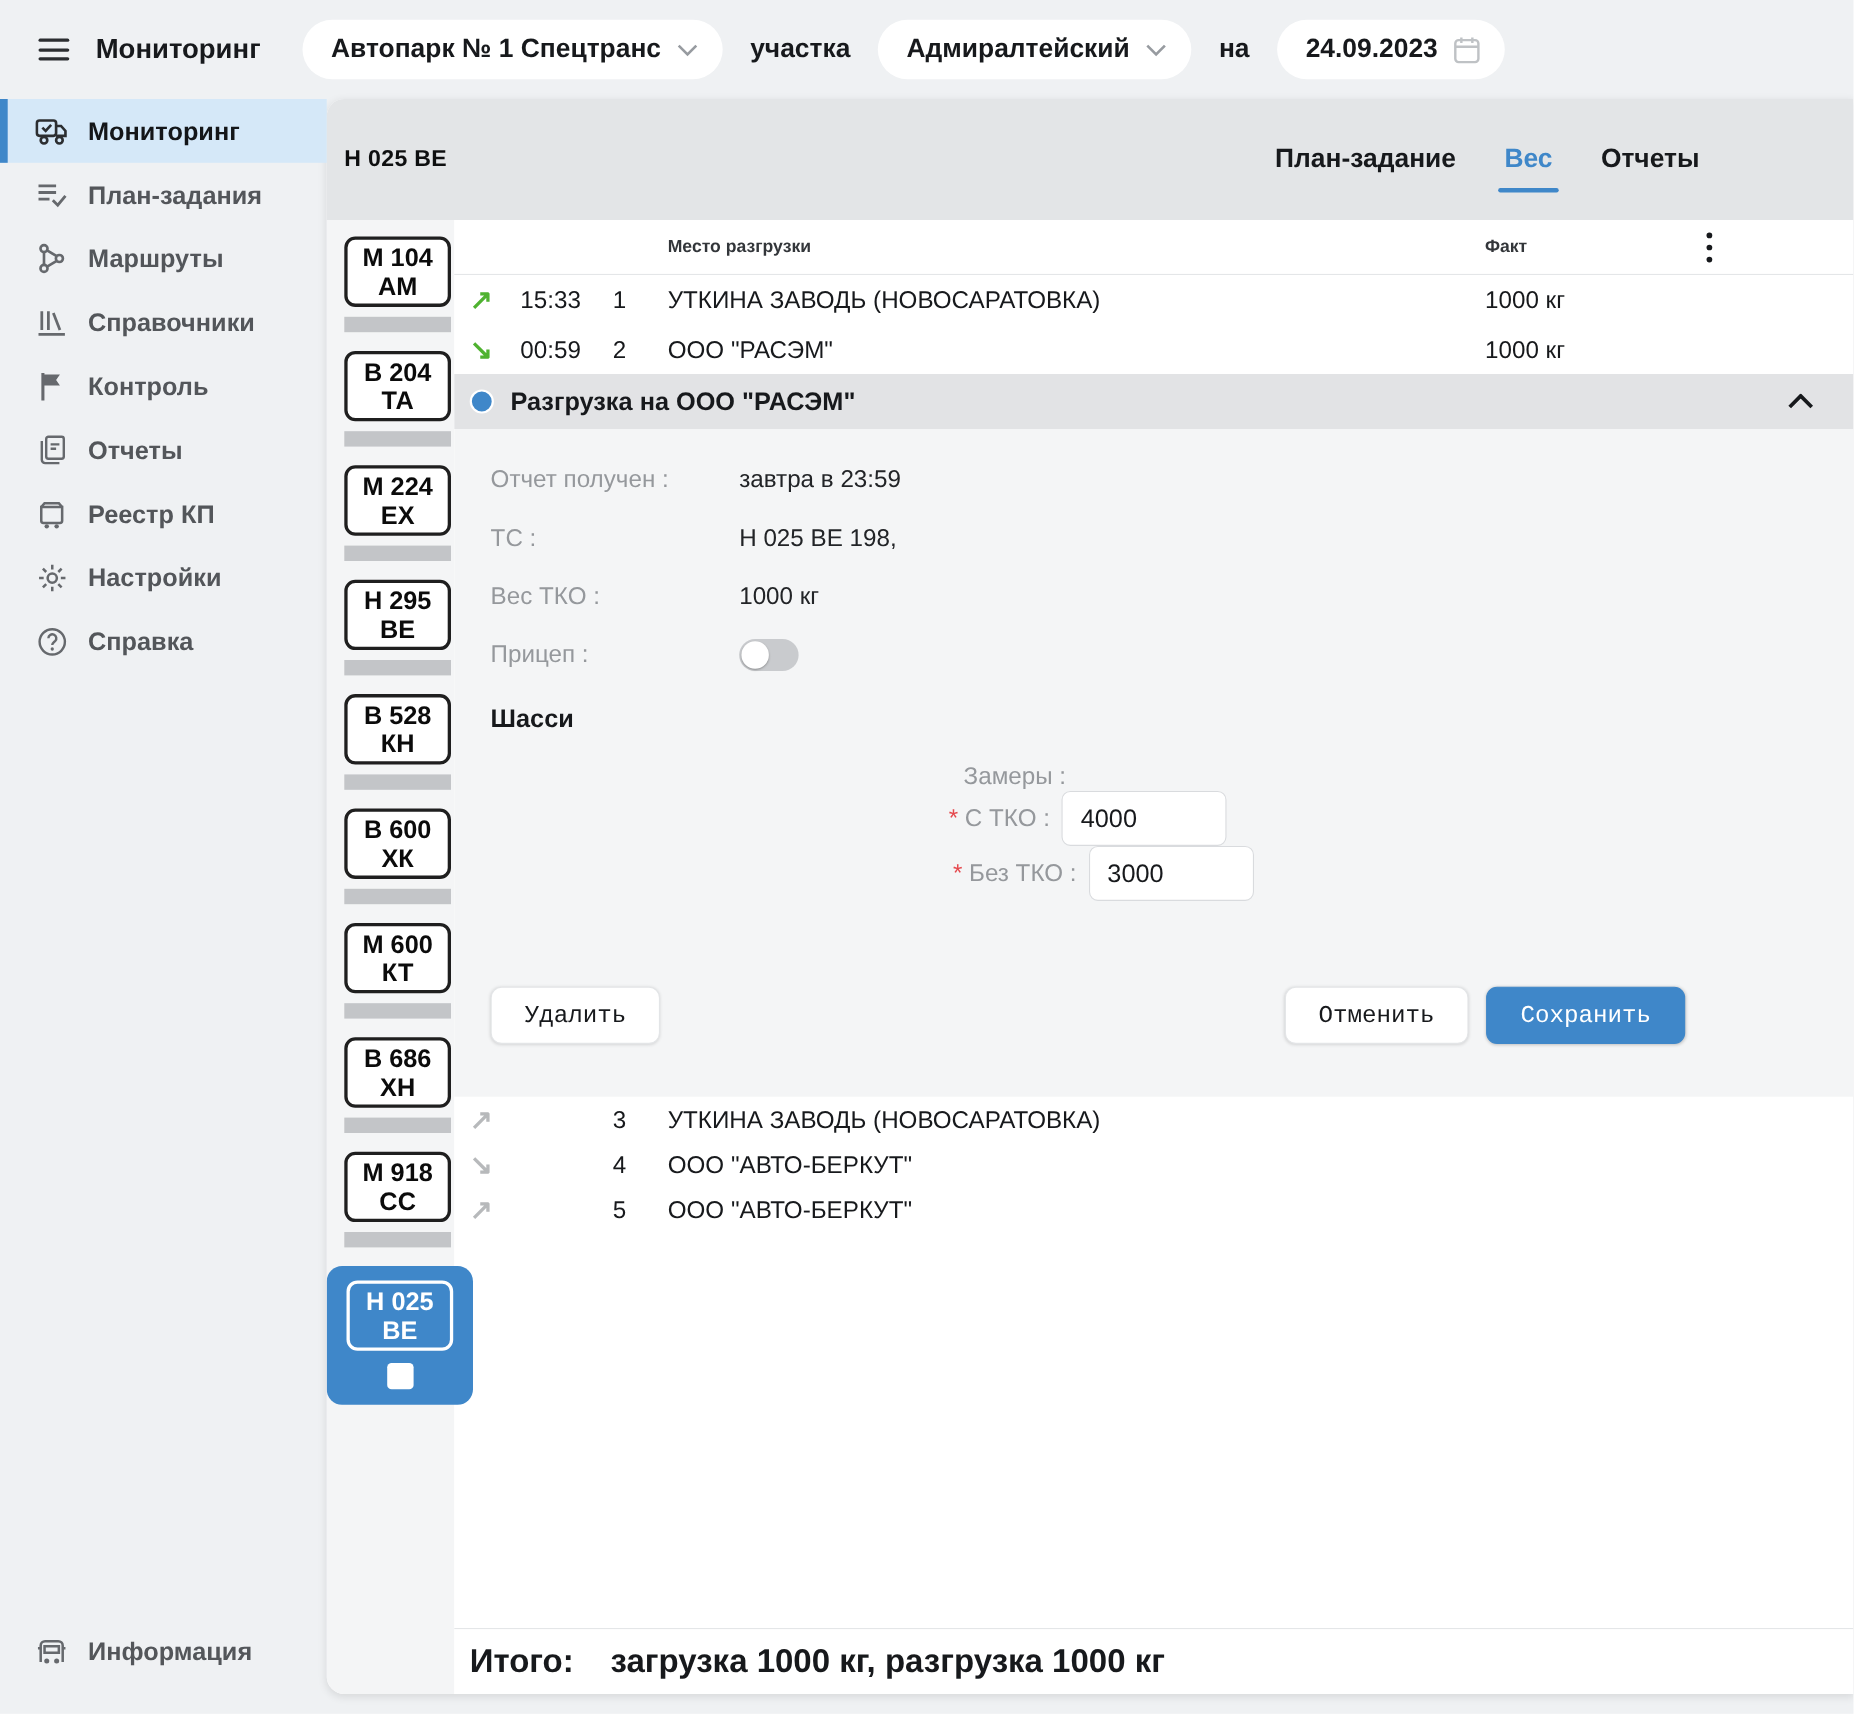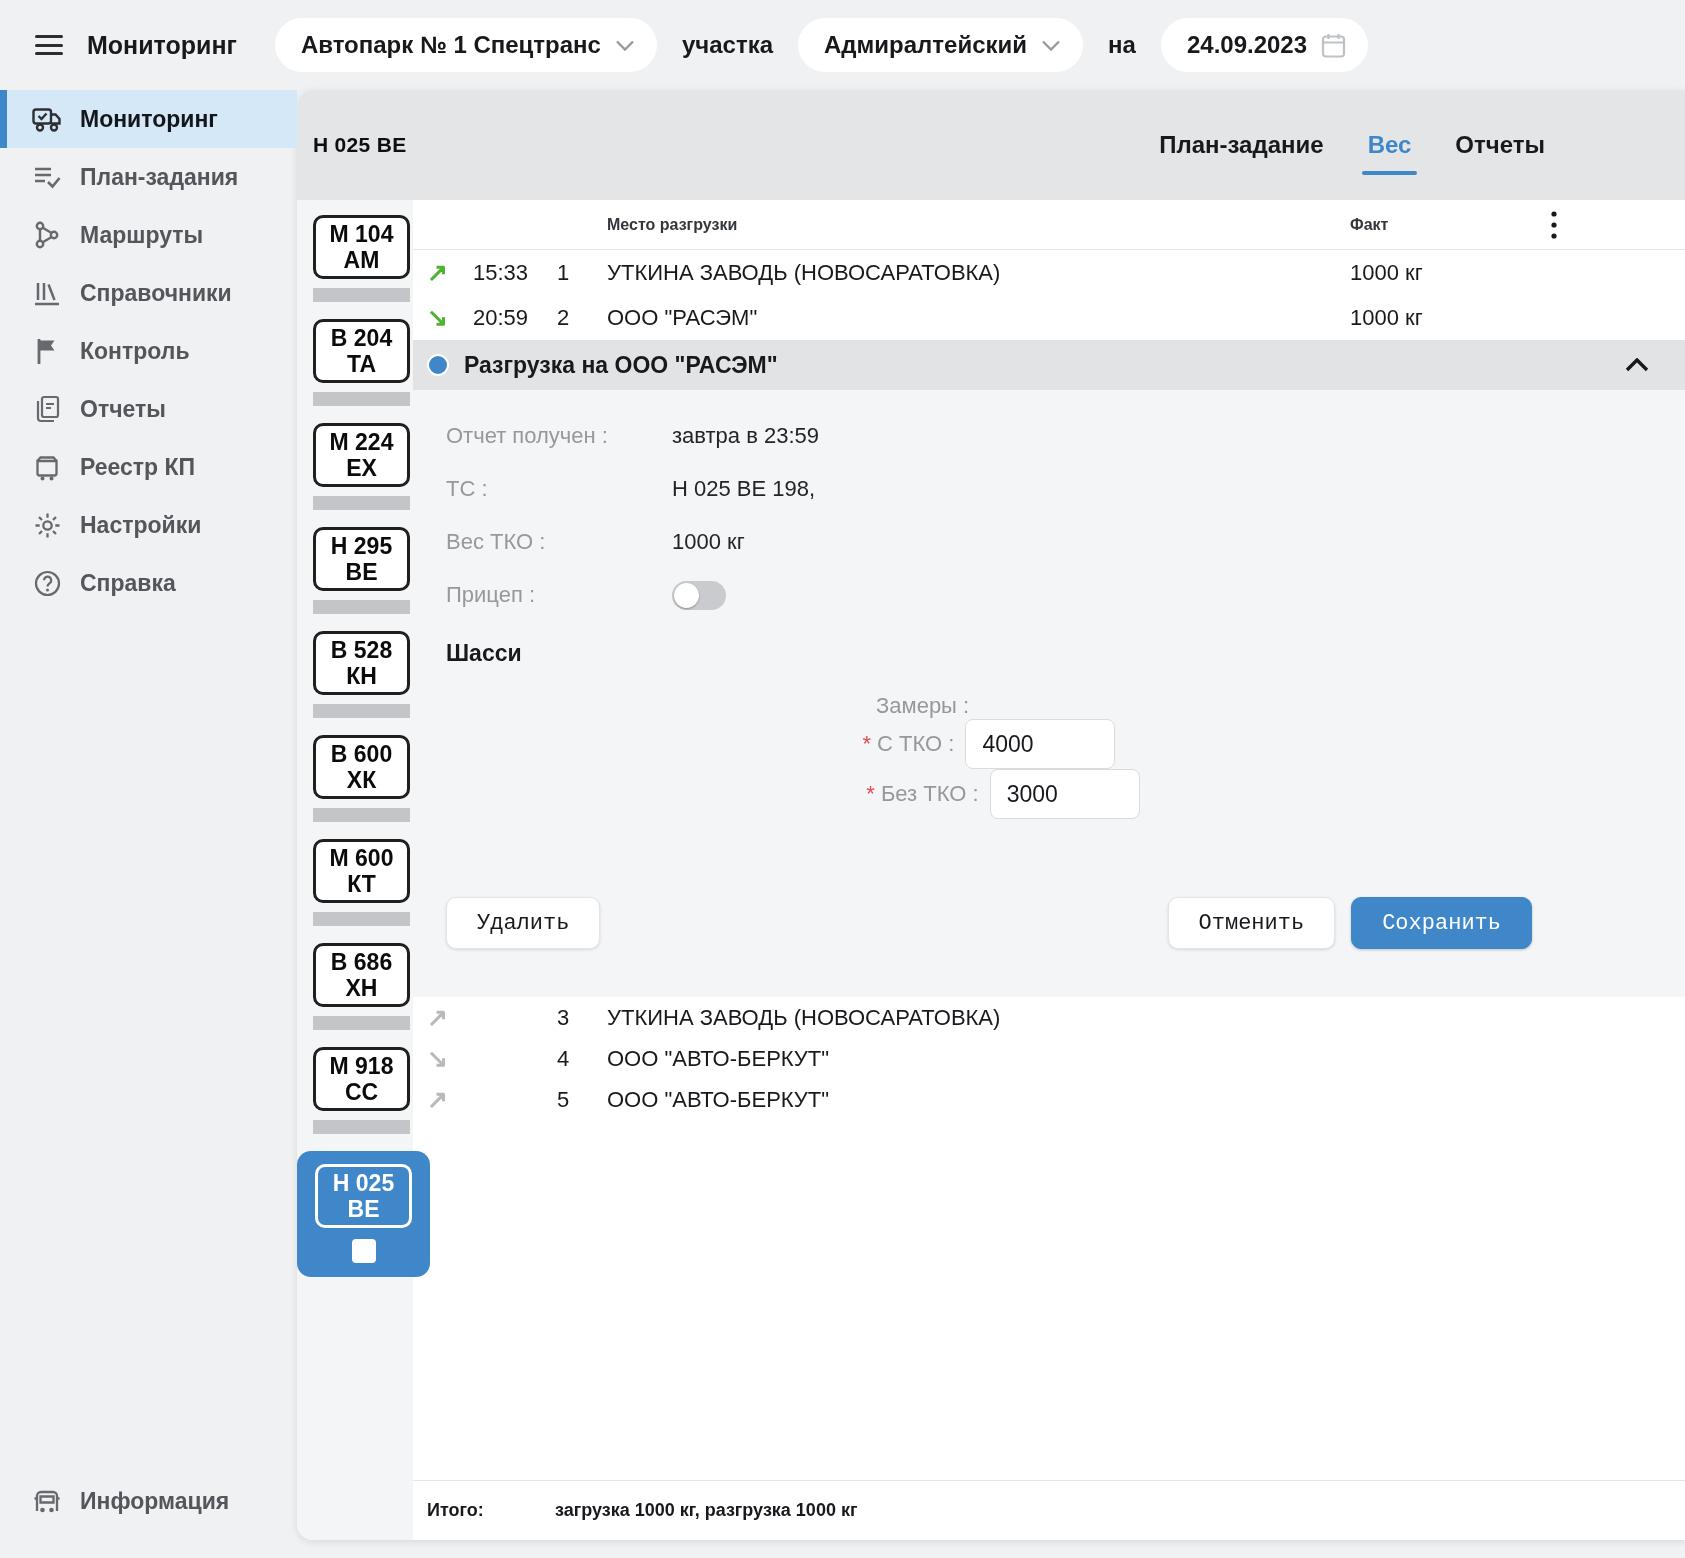--- a/index.html
+++ b/index.html
@@ -97,21 +97,21 @@
   .btn-row { display:flex; align-items:center; margin-top:78px; }
   .btn { height:52px; padding:0 30px; border-radius:10px; background:#fff; border:1px solid #e3e5e7;
          box-shadow:0 1px 3px rgba(0,0,0,.13); font-size:22px; color:#17191c; display:flex;
          align-items:center; cursor:pointer; font-family:Liberation Mono, monospace; white-space:nowrap; }
   .btn-cancel { margin-left:auto; }
   .btn-save { margin-left:16px; background:#3f87c9; border-color:#3f87c9; color:#fff;
               box-shadow:0 1px 3px rgba(0,0,0,.22); }
   
   .spacer { flex:1; }
   .tfoot { height:60px; border-top:1px solid #e4e6e8; display:flex; align-items:center;
-           font-size:18px; font-weight:700; color:#17191c; padding-left:14px; flex-shrink:0; }
+           font-size:30px; font-weight:700; color:#17191c; padding-left:14px; flex-shrink:0; }
   .tfoot-label { width:128px; }
 </style>
 </head>
 <body>
 
 <div class="topbar">
   <div class="burger">
       <span></span>
       <span></span>
       <span></span>
@@ -363,21 +363,21 @@
             <div class="trow">
     <div class="c0"><span class="arr done">↗</span></div>
     <div class="c1">15:33</div>
     <div class="c2">1</div>
     <div class="c3">УТКИНА ЗАВОДЬ (НОВОСАРАТОВКА)</div>
     <div class="c-fact">1000 кг</div>
     <div class="c-menu"></div>
   </div>
             <div class="trow">
     <div class="c0"><span class="arr done">↘</span></div>
-    <div class="c1">20:59</div>
+    <div class="c1">00:59</div>
     <div class="c2">2</div>
     <div class="c3">ООО "РАСЭМ"</div>
     <div class="c-fact">1000 кг</div>
     <div class="c-menu"></div>
   </div>
           </div>
 
         <div class="section-hdr">
           <span class="radio-dot"></span>
           <span>Разгрузка на ООО "РАСЭМ"</span>

